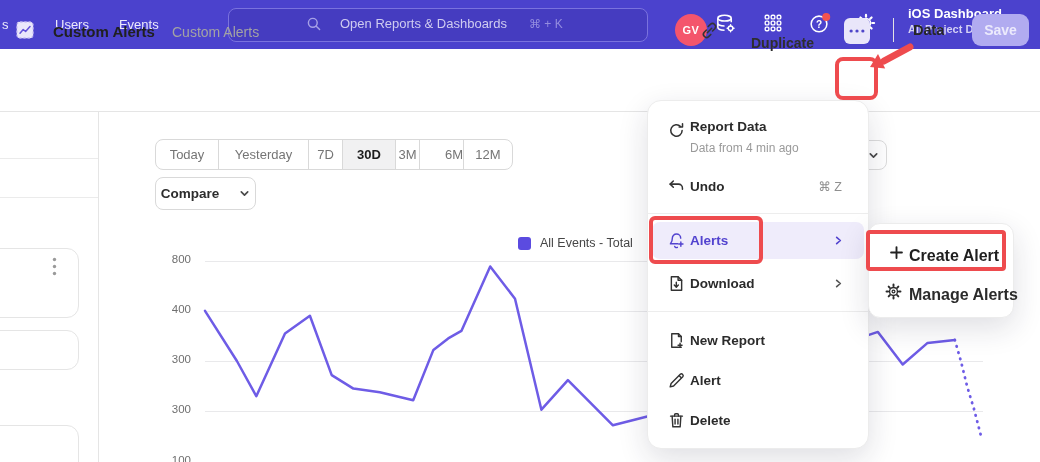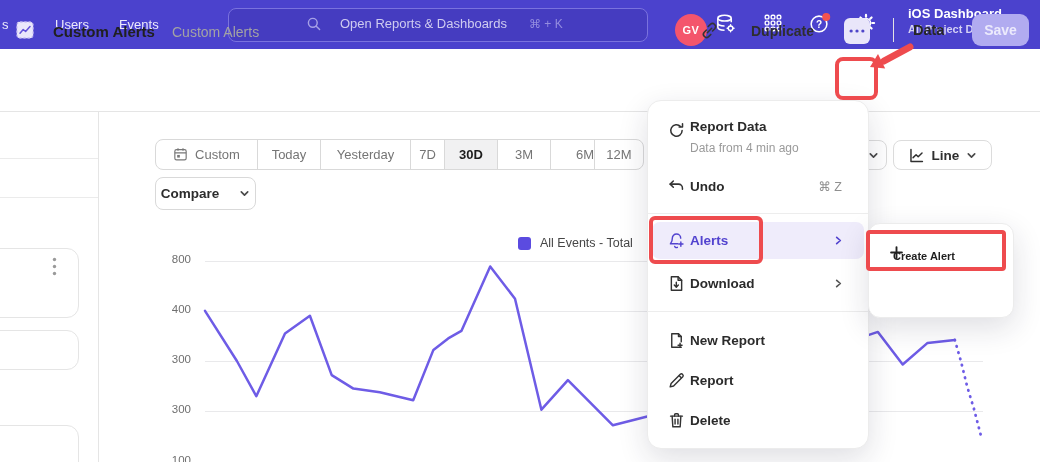--- a/index.html
+++ b/index.html
@@ -81,21 +81,21 @@
   .m-div{position:absolute;left:0;width:220px;height:1px;background:#ededed;}
   #mi-alerts{left:4px;top:121px;width:212px;height:37px;background:#efecfb;border-radius:8px;}
   #mi-alerts .m-lb{color:#5243cf;}
   #mi-alerts .m-chev{color:#5243cf;right:20px;}
 
   
   #submenu{left:868px;top:223px;width:144px;height:93px;background:#fff;border:1px solid #ececec;border-radius:12px;
            box-shadow:0 10px 30px rgba(30,30,60,.14);z-index:6;}
   .sm-row{position:absolute;left:0;width:144px;height:32px;display:flex;align-items:center;cursor:pointer;}
   .sm-ic{position:absolute;left:13px;width:22px;display:flex;justify-content:center;line-height:0;}
-  .sm-lb{position:absolute;left:24px;font-size:11px;font-weight:700;color:#1f1f1f;white-space:nowrap;margin-top:7px;}
+  .sm-lb{position:absolute;left:40px;font-size:16px;font-weight:700;color:#1f1f1f;white-space:nowrap;margin-top:7px;}
 
   
   .anno{position:absolute;border:4px solid #ee4b4e;z-index:9;pointer-events:none;}
   #anno-more{left:835px;top:57px;width:35px;height:35px;border-radius:8px;}
   #anno-alerts{left:649px;top:216px;width:106px;height:40px;border-radius:6px;}
   #anno-create{left:866px;top:230px;width:132px;height:33px;border-radius:4px;}
   #anno-arrow{left:853px;top:40px;z-index:10;pointer-events:none;}
 </style>
 </head>
 <body>
@@ -188,21 +188,21 @@
   <span class="abs" id="breadcrumb" style="z-index:4;">Custom Alerts</span>
 
   <div class="abs" id="avatar" style="z-index:4;">GV</div>
   <span class="abs" id="link-btn" style="z-index:4;">
     <svg viewBox="0 0 24 24" width="21" height="21" fill="none" stroke="#333" stroke-width="1.8" stroke-linecap="round">
       <path d="M9.5 14.5l5-5"></path>
       <path d="M8.5 11.5 6 14a3.54 3.54 0 0 0 5 5l2.5-2.5"></path>
       <path d="M15.5 12.5 18 10a3.54 3.54 0 0 0-5-5l-2.5 2.5"></path>
     </svg>
   </span>
-  <span class="abs" id="duplicate-btn" style="z-index:4;">Duplicate</span>
+  <span class="abs" id="duplicate-btn" style="z-index:4;margin-top:12px;">Duplicate</span>
   <div class="abs" id="more-btn" style="z-index:4;">
     <svg viewBox="0 0 20 8" width="18" height="8">
         <circle cx="3.5" cy="4" r="1.8" fill="#4f46c9"></circle>
         <circle cx="10" cy="4" r="1.8" fill="#4f46c9"></circle>
         <circle cx="16.5" cy="4" r="1.8" fill="#4f46c9"></circle>
       </svg>
   </div>
   <div class="abs" id="hdr-divider" style="z-index:4;"></div>
   <span class="abs" id="close-btn" style="z-index:4;">Data</span>
   <div class="abs" id="save-btn" style="z-index:4;">Save</div>
@@ -216,41 +216,33 @@
     <span id="lp-kebab">
       <svg width="5" height="19" viewBox="0 0 5 19">
           <circle cx="2.5" cy="2.5" r="1.7" fill="#9a9a9a"></circle>
           <circle cx="2.5" cy="9.5" r="1.7" fill="#9a9a9a"></circle>
           <circle cx="2.5" cy="16.5" r="1.7" fill="#9a9a9a"></circle>
         </svg>
     </span>
   </div>
 
   <div class="abs" id="date-seg">
-      <div class="seg" style="width: 102px;">
-        <svg viewBox="0 0 18 18" width="15" height="15" fill="none" stroke="#777" stroke-width="1.4">
-          <rect x="2.2" y="3.2" width="13.6" height="12.3" rx="2"></rect>
-          <path d="M2.2 7h13.6M6 1.6v2.8M12 1.6v2.8"></path>
-          <rect x="5" y="9.5" width="3.2" height="3.2" fill="#777" stroke="none"></rect>
-        </svg>
-        <span>Custom</span>
-      </div>
       <div class="seg" style="width: 63px;">
         <span>Today</span>
       </div>
       <div class="seg" style="width: 90px;">
         <span>Yesterday</span>
       </div>
       <div class="seg" style="width: 34px;">
         <span>7D</span>
       </div>
       <div class="seg sel" style="width: 53px;">
         <span>30D</span>
       </div>
-      <div class="seg" style="width: 53px;">
+      <div class="seg" style="width: 24px;">
         <span>3M</span>
       </div>
       <div class="seg" style="width: 44px; justify-content: flex-end;">
         <span>6M</span>
       </div>
       <div class="seg" style="width: 48px;">
         <span>12M</span>
       </div>
     </div>
   <div class="abs" id="compare-btn">
@@ -258,34 +250,20 @@
     <span class="chev-dark">
       <svg viewBox="0 0 12 12" width="11" height="11">
           <path d="M2.5 4.2 6 7.7 9.5 4.2" fill="none" stroke="currentColor" stroke-width="1.8" stroke-linecap="round" stroke-linejoin="round"></path>
         </svg>
     </span>
   </div>
   <div class="abs" id="hidden-dd">
     <svg viewBox="0 0 12 12" width="11" height="11">
         <path d="M2.5 4.2 6 7.7 9.5 4.2" fill="none" stroke="#4a4a4a" stroke-width="1.8" stroke-linecap="round" stroke-linejoin="round"></path>
       </svg>
-  </div>
-  <div class="abs" id="viz-btn">
-    <span style="line-height:0;">
-      <svg viewBox="0 0 20 20" width="17" height="17" fill="none" stroke="#2f2f2f" stroke-width="1.7" stroke-linecap="round" stroke-linejoin="round">
-        <path d="M3.5 3v14M3.5 17h13.5"></path>
-          <path d="M6 12.5 9.5 9l2.5 2.5L16.5 7"></path>
-      </svg>
-    </span>
-    <span>Line</span>
-    <span class="chev-dark">
-      <svg viewBox="0 0 12 12" width="11" height="11">
-          <path d="M2.5 4.2 6 7.7 9.5 4.2" fill="none" stroke="currentColor" stroke-width="1.8" stroke-linecap="round" stroke-linejoin="round"></path>
-        </svg>
-    </span>
   </div>
 
   <div class="abs" id="legend">
     <span class="sw" style="background: rgb(91, 75, 224);"></span>
     <span class="lt">All Events - Total</span>
   </div>
   <div id="grid-layer">
       <div class="abs gridline" style="top: 260.5px;"></div>
       <div class="abs ytick" style="top: 252.5px;">800</div>
       <div class="abs gridline" style="top: 310.8px;"></div>
@@ -365,21 +343,21 @@
       </span>
       <span class="m-lb">New Report</span>
     </div>
     <div class="m-row" style="top:264px;">
       <span class="m-ic">
         <svg viewBox="0 0 24 24" width="19" height="19" fill="none" stroke="#333" stroke-width="1.8" stroke-linejoin="round">
           <path d="M4 20l1.2-4.2L16.8 4.2a2.2 2.2 0 0 1 3.1 3.1L8.3 18.9 4 20z"></path>
             <path d="M15.2 5.8l3.1 3.1"></path>
         </svg>
       </span>
-      <span class="m-lb">Report</span>
+      <span class="m-lb">Alert</span>
     </div>
     <div class="m-row" style="top:304px;">
       <span class="m-ic">
         <svg viewBox="0 0 24 24" width="19" height="19" fill="none" stroke="#333" stroke-width="1.8" stroke-linecap="round" stroke-linejoin="round">
           <path d="M4.5 6.5h15"></path>
             <path d="M9.5 6.5V5a1.5 1.5 0 0 1 1.5-1.5h2A1.5 1.5 0 0 1 14.5 5v1.5"></path>
           <path d="M6.5 6.5l.9 13.5h9.2l.9-13.5"></path>
             <path d="M10.2 10.5v6M13.8 10.5v6"></path>
         </svg>
       </span>
@@ -389,20 +367,32 @@
 
   <div class="abs" id="submenu">
     <div class="sm-row" style="top:12px;">
       <span class="sm-ic" style="left:16px;">
         <svg viewBox="0 0 16 16" width="15" height="15">
             <path d="M8 2.2v11.6M2.2 8h11.6" stroke="#222" stroke-width="2" stroke-linecap="round"></path>
           </svg>
       </span>
       <span class="sm-lb">Create Alert</span>
     </div>
+    <div class="sm-row" style="top:51px;">
+      <span class="sm-ic">
+        <svg viewBox="0 0 24 24" width="19" height="19" fill="none" stroke="#2b2b2b">
+          <circle cx="12" cy="12" r="5" stroke-width="1.7"></circle>
+            <circle cx="12" cy="12" r="1.8" stroke-width="1.5"></circle>
+          <g stroke-width="2.5" stroke-linecap="round">
+              <path d="M12 3.2v2M12 18.8v2M3.2 12h2M18.8 12h2M5.9 5.9l1.5 1.5M16.6 16.6l1.5 1.5M18.1 5.9l-1.5 1.5M7.4 16.6l-1.5 1.5"></path>
+            </g>
+        </svg>
+      </span>
+      <span class="sm-lb" style="font-weight:600;color:#2b2b2b;">Manage Alerts</span>
+    </div>
   </div>
 
   <div class="anno" id="anno-more"></div>
   <div class="anno" id="anno-alerts"></div>
   <div class="anno" id="anno-create"></div>
   <svg class="abs" id="anno-arrow" width="62" height="34" viewBox="0 0 62 34">
     <path d="M57 7 31 21" stroke="#ee4b4e" stroke-width="7" stroke-linecap="round" fill="none"></path>
     <polygon points="17,27 32.2,28.4 25,14" fill="#ee4b4e"></polygon>
   </svg>
 

